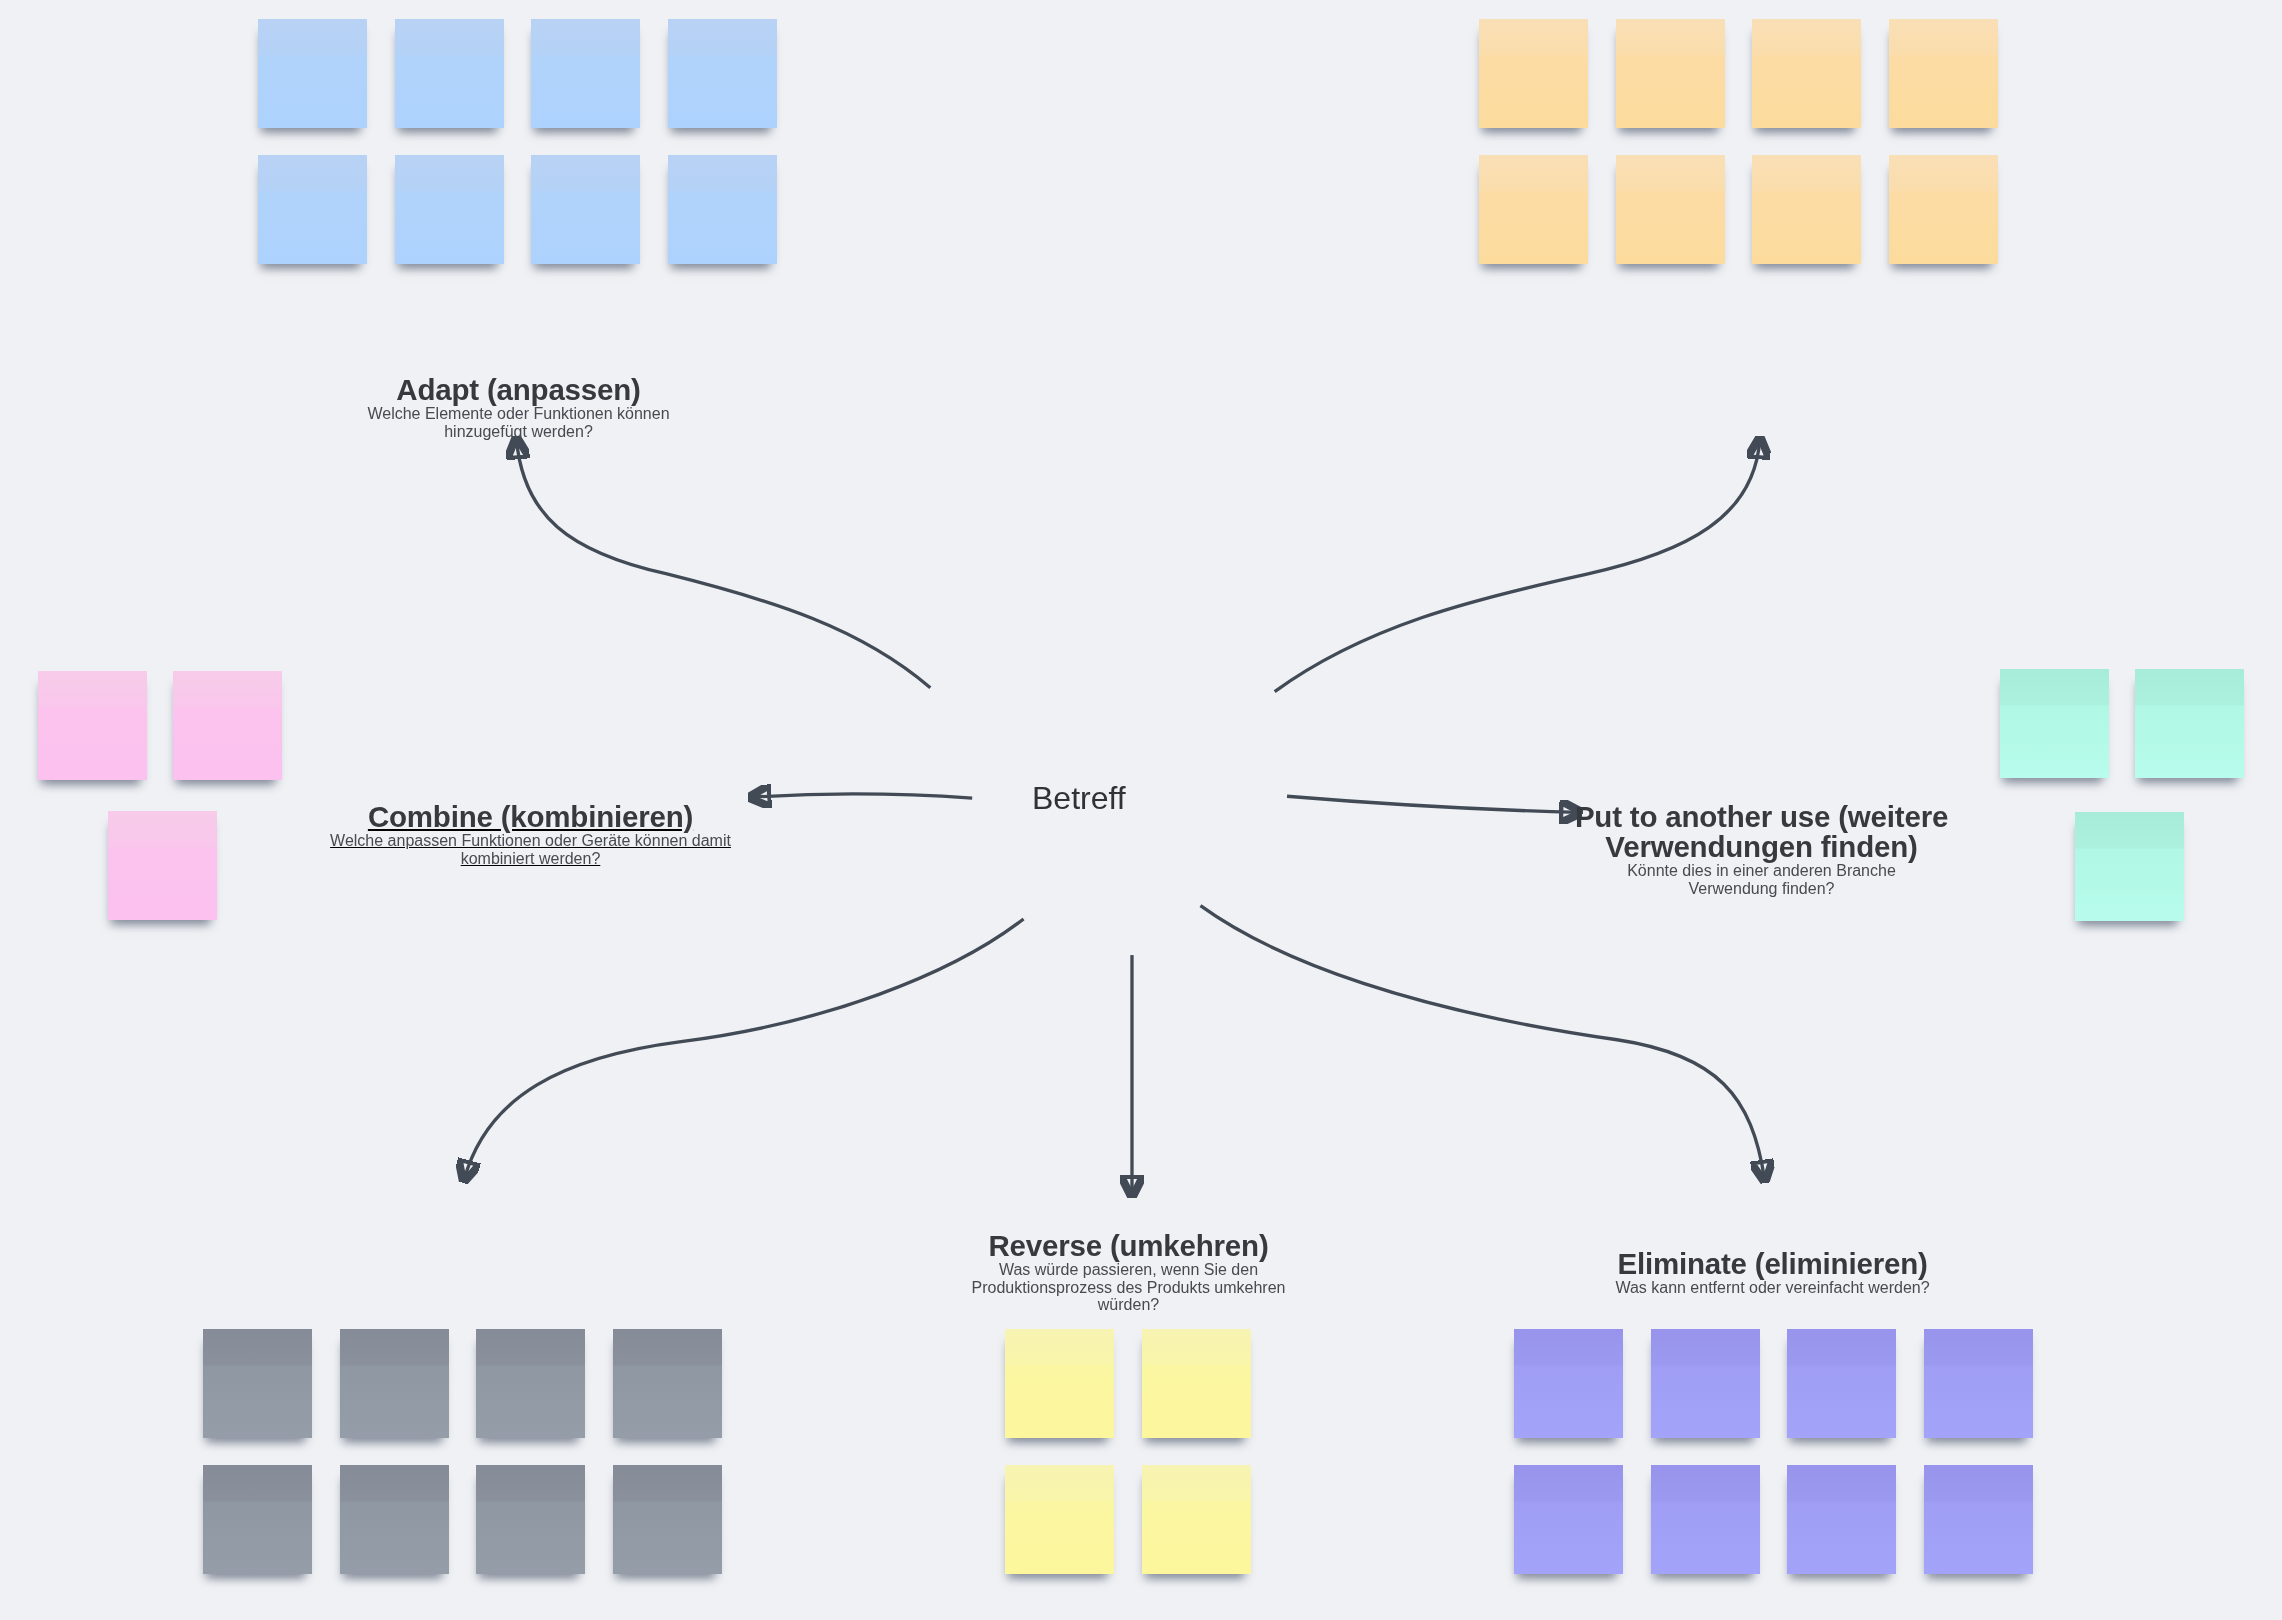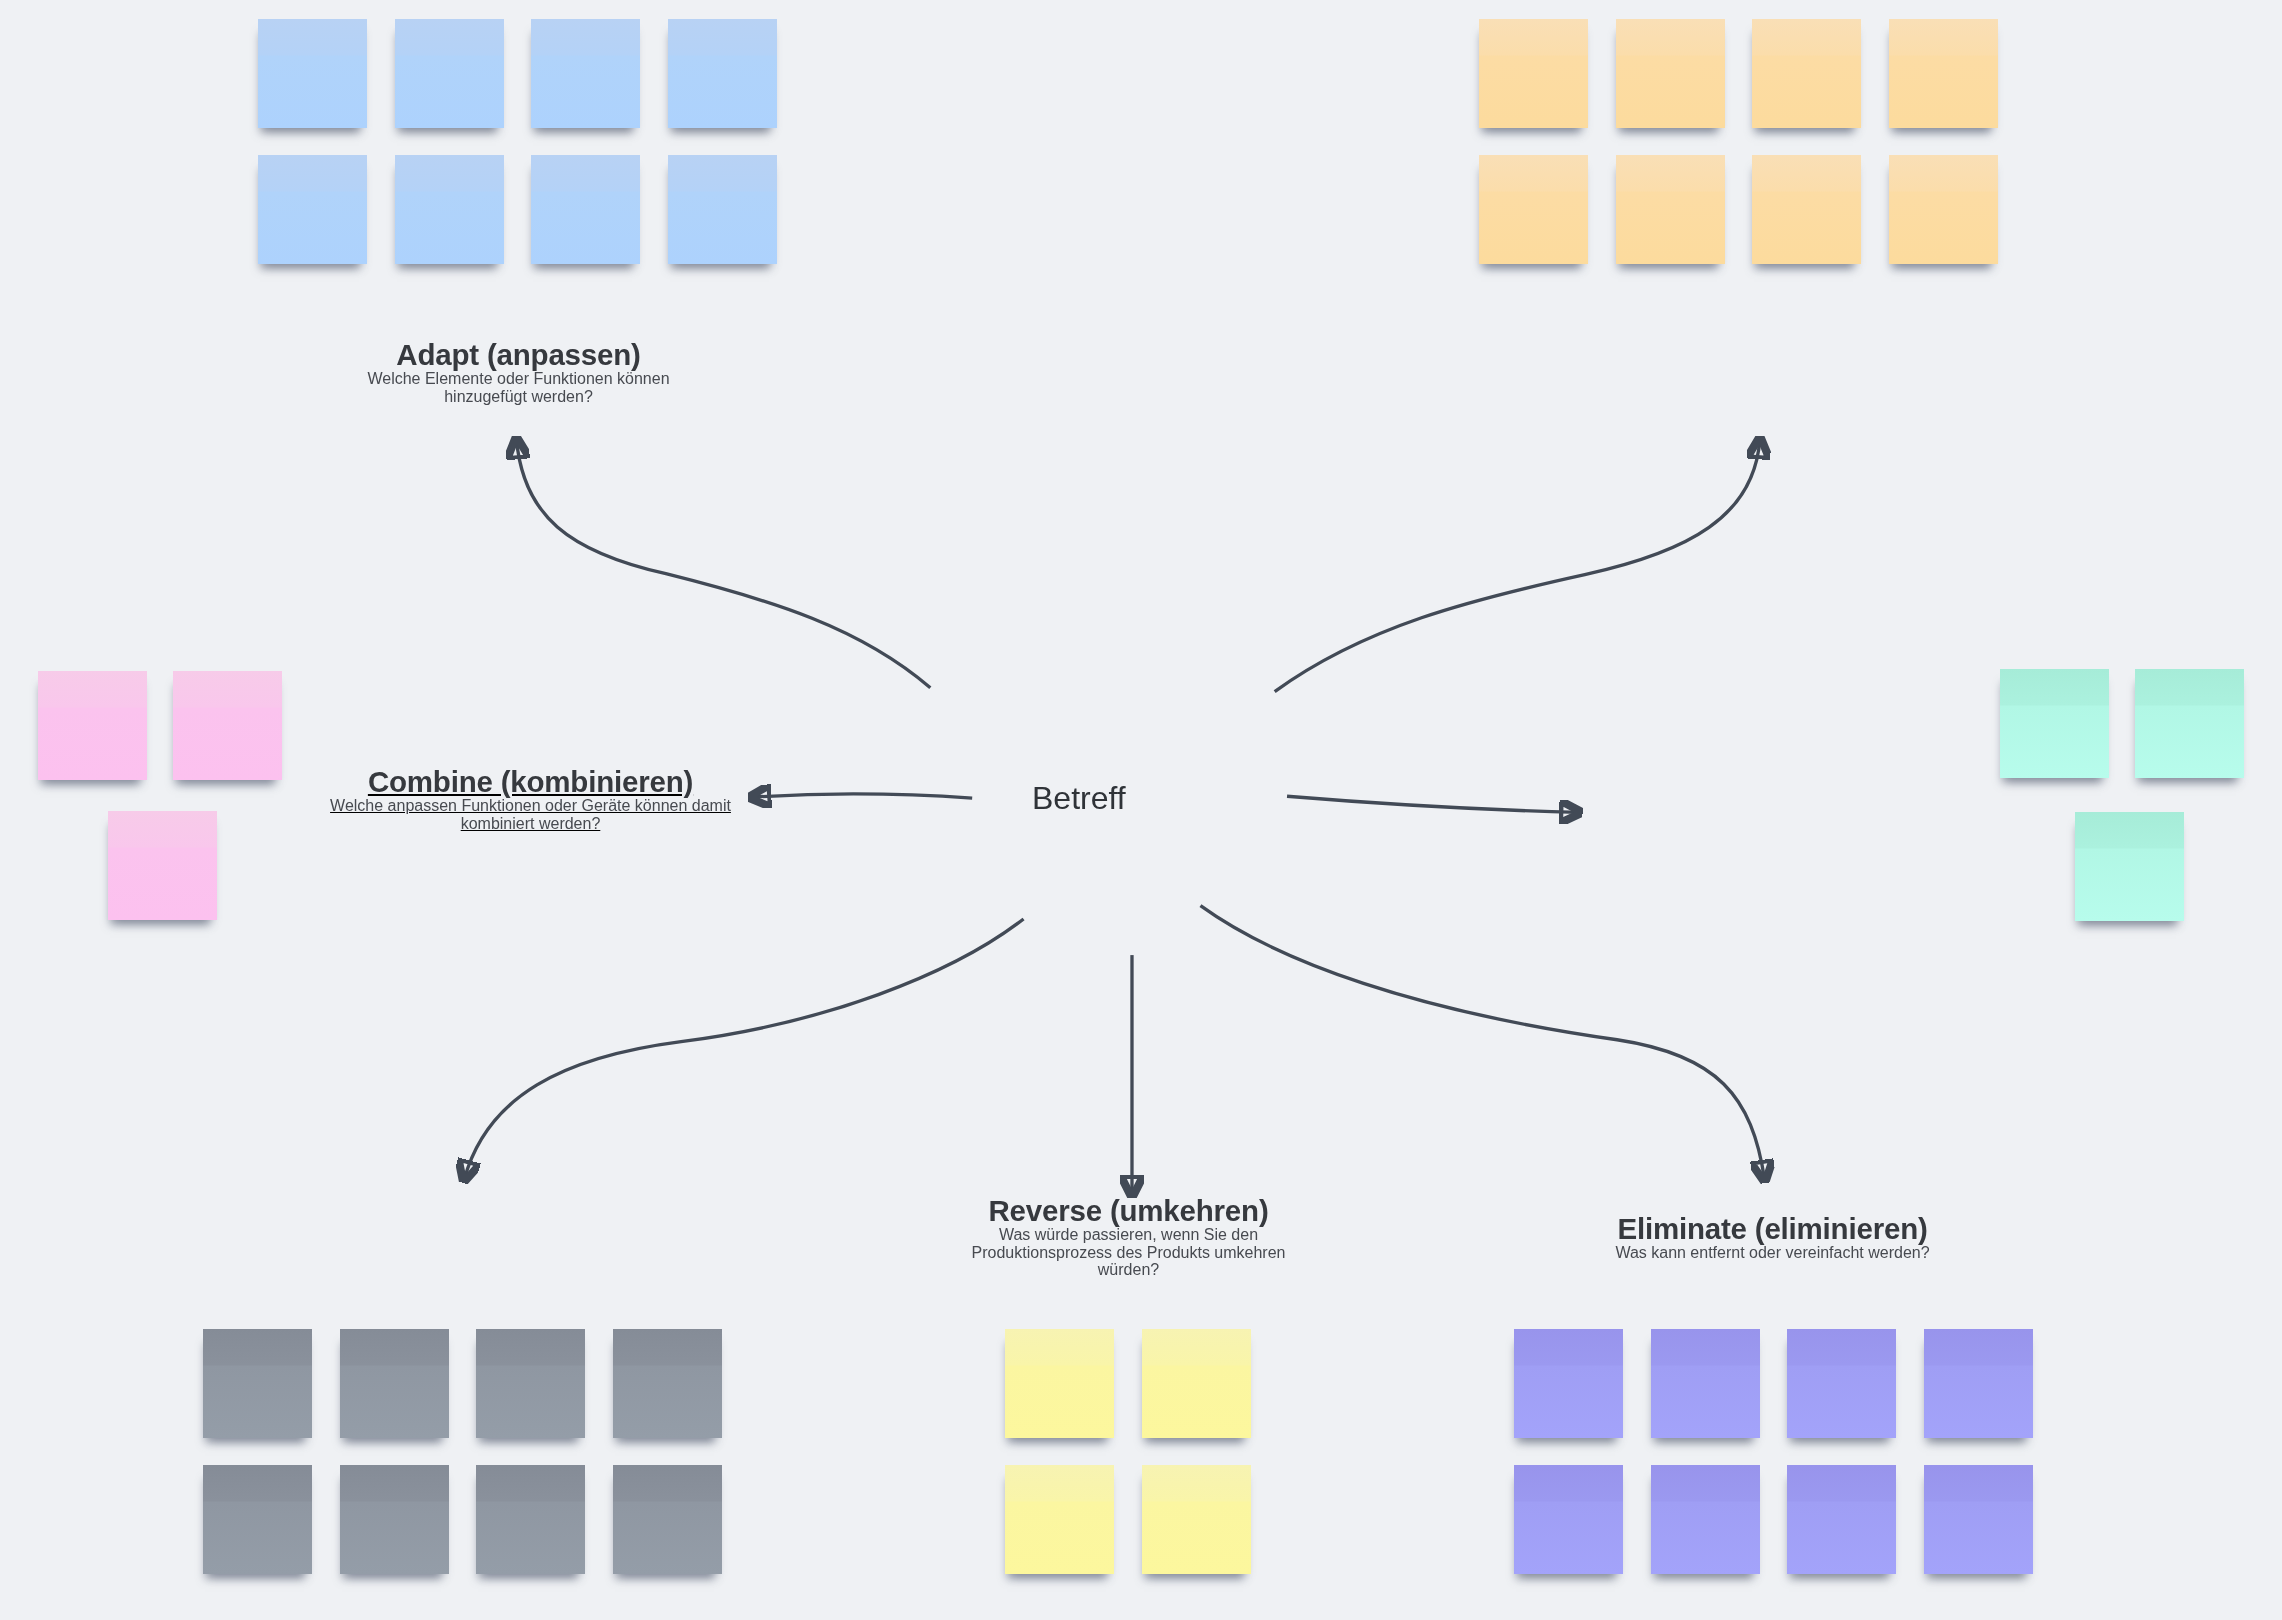--- a/index.html
+++ b/index.html
@@ -26,21 +26,21 @@
   .n-orange{background:linear-gradient(180deg,#f9dfb6 0%,#fbddab 33%,#fcdca4 34%,#fcdb9d 100%);}
   .n-pink  {background:linear-gradient(180deg,#f7cbe9 0%,#f9c7ec 33%,#fbc3ee 34%,#fcc1ef 100%);}
   .n-teal  {background:linear-gradient(180deg,#a6ecd8 0%,#abf1de 33%,#b1f7e5 34%,#b7fcec 100%);}
   .n-gray  {background:linear-gradient(180deg,#858c97 0%,#8a919c 33%,#8f97a2 34%,#949da8 100%);}
   .n-yellow{background:linear-gradient(180deg,#f7f3b2 0%,#f9f5a9 33%,#fbf6a1 34%,#fcf79d 100%);}
   .n-purple{background:linear-gradient(180deg,#9894ec 0%,#9b99f0 33%,#9f9ef4 34%,#a3a3fa 100%);}
   
   .label-block{position:absolute;width:495px;text-align:center;}
   .sec-title{
     font-size:29.5px;font-weight:bold;color:#36393e;
-    line-height:30px;letter-spacing:-0.2px;
+    line-height:30px;letter-spacing:-0.2px;margin-top:35px;
   }
   .sec-title span{display:block;}
   .sec-sub{
     margin-top:0;font-size:16px;color:#474a50;line-height:17.6px;
   }
   .sec-sub .line{display:block;}
   #center-node{
     position:absolute;left:1032px;top:780px;width:190px;
     text-align:left;font-size:32px;color:#2f3338;
   }
@@ -161,20 +161,30 @@
   <div class="label-block" style="left:283px;top:767px;text-decoration:underline;">
     <div class="sec-title">
       <span>Combine (kombinieren)</span>
     </div>
     <div class="sec-sub">
       <span class="line">Welche anpassen Funktionen oder Geräte können damit</span>
       <span class="line">kombiniert werden?</span>
     </div>
   </div>
 
+  <div class="label-block" style="left:1514px;top:767px;">
+    <div class="sec-title">
+      <span>Put to another use (weitere</span>
+      <span>Verwendungen finden)</span>
+    </div>
+    <div class="sec-sub">
+      <span class="line">Könnte dies in einer anderen Branche</span>
+      <span class="line">Verwendung finden?</span>
+    </div>
+  </div>
 
   <div class="label-block" style="left:214px;top:1204px;">
   </div>
 
   <div class="label-block" style="left:881px;top:1196px;">
     <div class="sec-title">
       <span>Reverse (umkehren)</span>
     </div>
     <div class="sec-sub">
       <span class="line">Was würde passieren, wenn Sie den</span>

